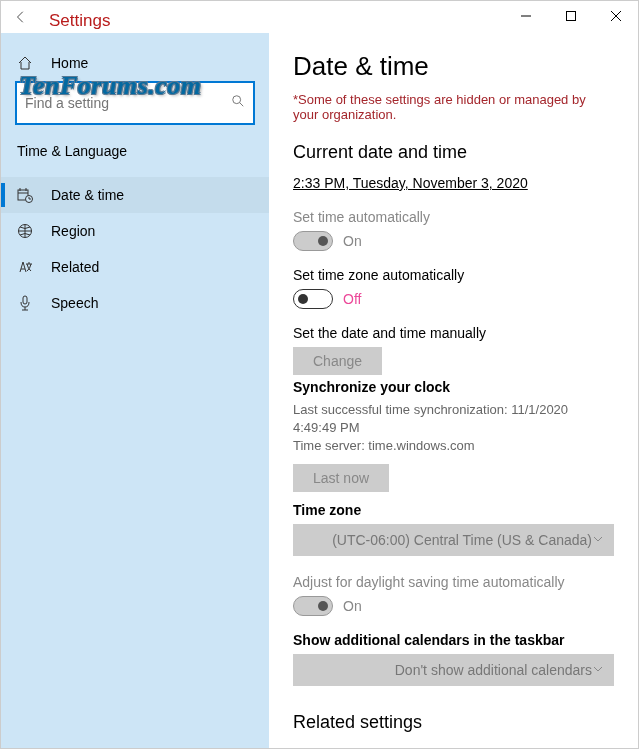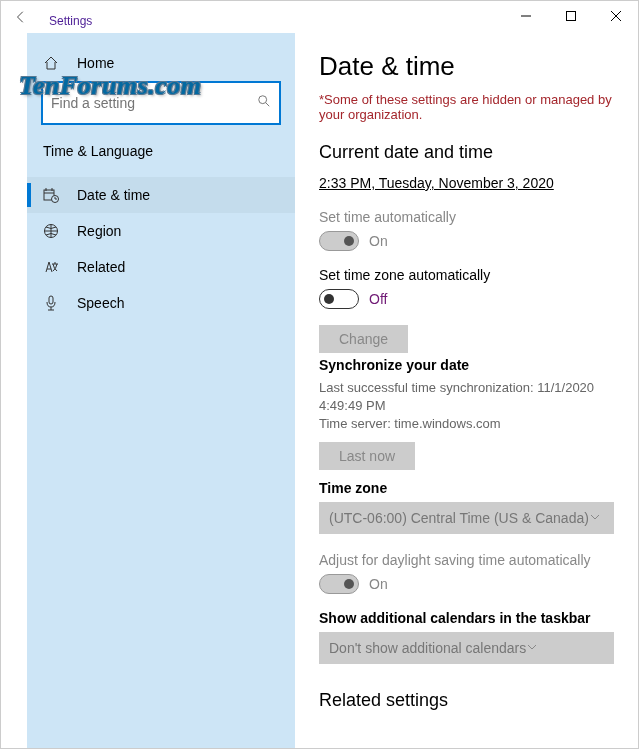--- a/index.html
+++ b/index.html
@@ -1,25 +1,25 @@
 <!DOCTYPE html>
 <html><head>
   <meta charset="utf-8">
   <style>
     * { margin: 0; padding: 0; box-sizing: border-box; font-family: "Segoe UI", Arial, sans-serif; }
     body { width: 639px; height: 749px; background: #fff; overflow: hidden; position: relative; border: 1px solid #ccc; }
     
     .titlebar { height: 32px; display: flex; align-items: center; padding-left: 8px; }
     .titlebar .back { width: 24px; height: 24px; display: flex; align-items: center; justify-content: center; cursor: pointer; color: #333; }
-    .titlebar .title { font-size: 12px; margin-left: 16px; color: #4c1d95; margin-top: 8px; }
+    .titlebar .title { font-size: 17px; margin-left: 16px; color: #b91c1c; margin-top: 8px; }
     .window-controls { position: absolute; top: 0; right: 0; display: flex; }
     .window-controls div { width: 45px; height: 30px; display: flex; align-items: center; justify-content: center; color: #000; }
     .window-controls svg { width: 10px; height: 10px; }
     
-    .content { display: flex; height: calc(100% - 32px); padding-left: 26px; }
+    .content { display: flex; height: calc(100% - 32px); }
     
     .sidebar { width: 268px; background: #cde5f6; padding: 16px 0 0 0; }
     .home-row { display: flex; align-items: center; padding: 6px 16px 10px 16px; color: #000; font-size: 14px; cursor: pointer; }
     .home-row .icon { width: 18px; margin-right: 16px; display: flex; align-items: center; }
     
     .search-wrap { padding: 0 14px 18px 14px; }
     .search-box { width: 100%; height: 44px; border: 2px solid #0078d4; background: #fff; display: flex; align-items: center; padding: 0 8px; }
     .search-box input { flex: 1; border: none; outline: none; font-size: 14px; color: #666; background: transparent; }
     .search-box .sicon { color: #555; }
     
@@ -40,31 +40,31 @@
     .ctrl-label { font-size: 14px; color: #888; margin-bottom: 6px; }
     .ctrl-label.enabled { color: #000; }
     
     .toggle { display: flex; align-items: center; margin-bottom: 16px; }
     .toggle .track { width: 40px; height: 20px; border-radius: 10px; border: 1px solid #999; background: #ccc; position: relative; margin-right: 10px; }
     .toggle .knob { width: 10px; height: 10px; border-radius: 50%; background: #555; position: absolute; top: 4px; left: 4px; }
     .toggle.on .knob { left: auto; right: 4px; }
     .toggle.off .track { background: #fff; border-color: #666; }
     .toggle.off .knob { background: #333; }
     .toggle .state { font-size: 14px; color: #888; }
-    .toggle.interactable .state { color: #701a75; }
+    .toggle.interactable .state { color: #ec4899; }
     .toggle.interactable.off .track { border-color: #333; }
     
     .button { display: inline-block; background: #ccc; color: #888; font-size: 14px; padding: 6px 20px; border: none; margin-bottom: 4px; cursor: default; }
     
     .sync-block { margin-bottom: 6px; }
     .sync-block .h { font-size: 14px; font-weight: 600; margin-bottom: 6px; }
     .sync-info { font-size: 13px; color: #666; line-height: 1.4; margin-bottom: 8px; }
     
     .field-label { font-size: 14px; font-weight: 600; margin-bottom: 6px; margin-top: 2px; }
-    .dropdown { background: #ccc; color: #777; font-size: 14px; padding: 8px 10px; display: flex; justify-content: flex-start; align-items: center; margin-bottom: 18px; cursor: default; }
+    .dropdown { background: #ccc; color: #777; font-size: 14px; padding: 8px 10px; display: flex; justify-content: flex-end; align-items: center; margin-bottom: 18px; cursor: default; }
     .dropdown .chev { color: #888; }
     
     .related-h { font-size: 18px; font-weight: 400; margin-top: 26px; margin-bottom: 10px; }
     
     .watermark { position: absolute; top: 70px; left: 18px; font-size: 26px; font-weight: 700; color: #0369a1; text-shadow: -1px -1px 0 #5a7a94, 1px -1px 0 #5a7a94, -1px 1px 0 #5a7a94, 1px 1px 0 #5a7a94, 2px 2px 3px rgba(0,0,0,0.3); font-style: italic; letter-spacing: 0.5px; pointer-events: none; z-index: 100; font-family: Georgia, serif; }
     
     .main::-webkit-scrollbar { width: 4px; }
     .main::-webkit-scrollbar-thumb { background: #bbb; }
   </style>
 </head>
@@ -177,24 +177,25 @@
     </div>
     
     <div class="ctrl-label enabled">Set time zone automatically</div>
     <div class="toggle off interactable">
       <div class="track">
           <div class="knob"></div>
         </div>
       <span class="state">Off</span>
     </div>
     
+    <div class="ctrl-label enabled">Set the date and time manually</div>
     <button class="button">Change</button>
     
     <div class="sync-block">
-      <div class="h">Synchronize your date</div>
+      <div class="h">Synchronize your clock</div>
       <div class="sync-info">
         <div>Last successful time synchronization: 11/1/2020 4:49:49 PM</div>
         <div>Time server: time.windows.com</div>
       </div>
       <button class="button">Last now</button>
     </div>
     
     <div class="field-label">Time zone</div>
     <div class="dropdown">
       <span>(UTC-06:00) Central Time (US &amp; Canada)</span>

